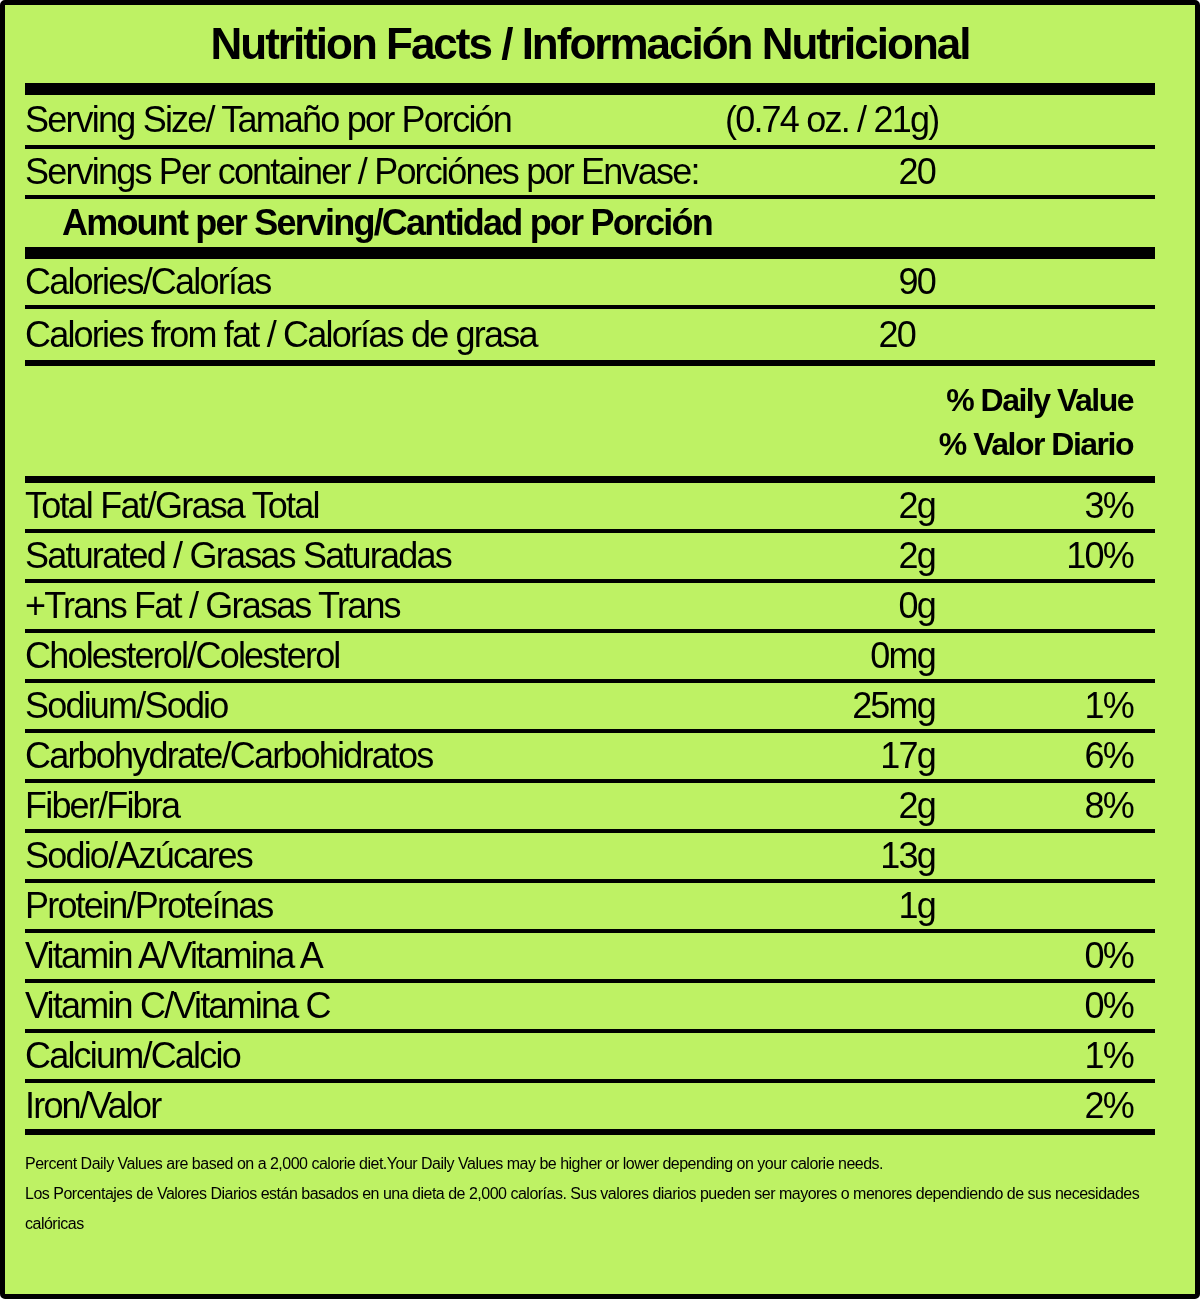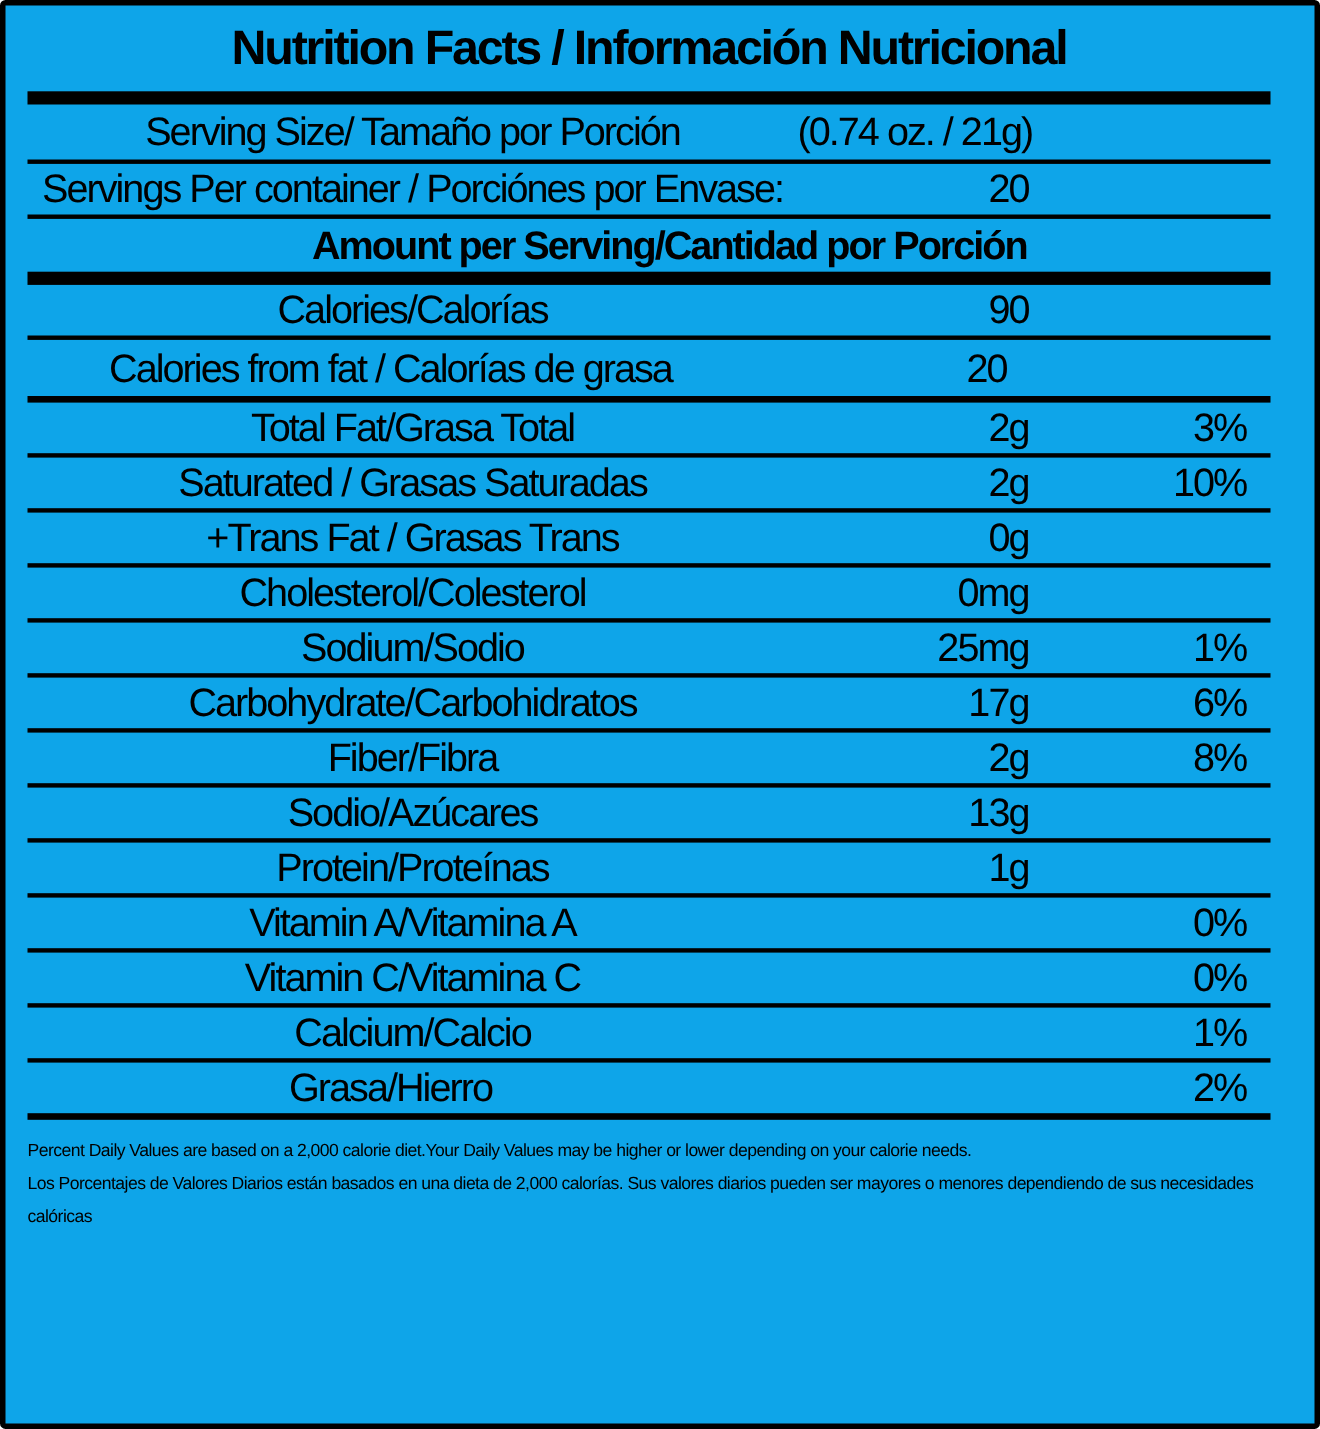--- a/index.html
+++ b/index.html
@@ -9,21 +9,21 @@
     font-family: "Liberation Sans", sans-serif;
     color: #000000;
   }
   .label {
     width: 1200px; height: 1299px;
     border: 5px solid #000;
     border-radius: 5px;
     padding: 0 40px 0 20px;
     display: flex;
     flex-direction: column;
-    background: #0ea5e9;
+    background: #bef264;
   }
   .title {
     text-align: center;
     font-weight: bold;
     font-size: 44px;
     letter-spacing: -2px;
     line-height: 78px;
     height: 78px;
     white-space: nowrap;
   }
@@ -31,21 +31,21 @@
   .row {
     display: grid;
     grid-template-columns: 1fr 210px 220px;
     align-items: center;
     border-bottom: 4px solid #000;
     min-height: 48px;
     font-size: 36px;
     letter-spacing: -1.8px;
     line-height: 46px;
   }
-  .row .lbl   { white-space: nowrap; text-align: center; }
+  .row .lbl   { white-space: nowrap; }
   .row .amount{ text-align: right; white-space: nowrap; }
   .row .pct   { text-align: right; padding-right: 22px; white-space: nowrap; }
   .row.noborder { border-bottom: none; }
   .row.b6 { border-bottom-width: 6px; gap: 20px; }
   .bold { font-weight: bold; margin-left: 37px; }
   .dv-header {
     text-align: right;
     padding: 12px 22px 10px 0;
     border-bottom: 7px solid #000;
     font-weight: bold;
@@ -91,20 +91,24 @@
     <span class="amount">90</span>
     <span class="pct"></span>
   </div>
 
   <div class="row b6" style="min-height:57px">
     <span class="lbl">Calories from fat / Calorías de grasa</span>
     <span class="amount">20</span>
     <span class="pct"></span>
   </div>
 
+  <div class="dv-header">
+    <div class="dv-line">% Daily Value</div>
+    <div class="dv-line">% Valor Diario</div>
+  </div>
 
   <div class="row">
     <span class="lbl">Total Fat/Grasa Total</span>
     <span class="amount">2g</span>
     <span class="pct">3%</span>
   </div>
 
   <div class="row">
     <span class="lbl">Saturated / Grasas Saturadas</span>
     <span class="amount">2g</span>
@@ -165,21 +169,21 @@
     <span class="pct">0%</span>
   </div>
 
   <div class="row">
     <span class="lbl">Calcium/Calcio</span>
     <span class="amount"></span>
     <span class="pct">1%</span>
   </div>
 
   <div class="row b6">
-    <span class="lbl">Grasa/Hierro</span>
+    <span class="lbl">Iron/Valor</span>
     <span class="amount"></span>
     <span class="pct">2%</span>
   </div>
 
   <div class="footnote">
     <p>Percent Daily Values are based on a 2,000 calorie diet.Your Daily Values may be higher or lower depending on your calorie needs.</p>
     <p>Los Porcentajes de Valores Diarios están basados en una dieta de 2,000 calorías. Sus valores diarios pueden ser mayores o menores dependiendo de sus necesidades calóricas</p>
   </div>
 
 </div>

